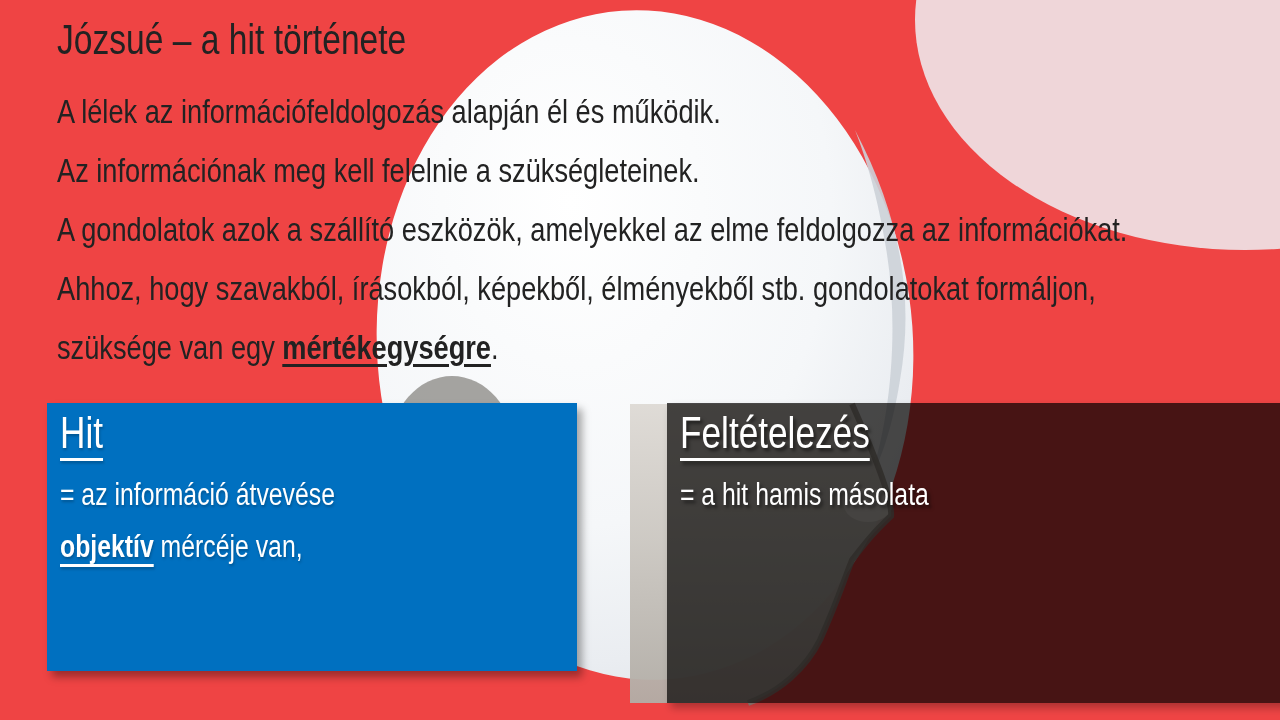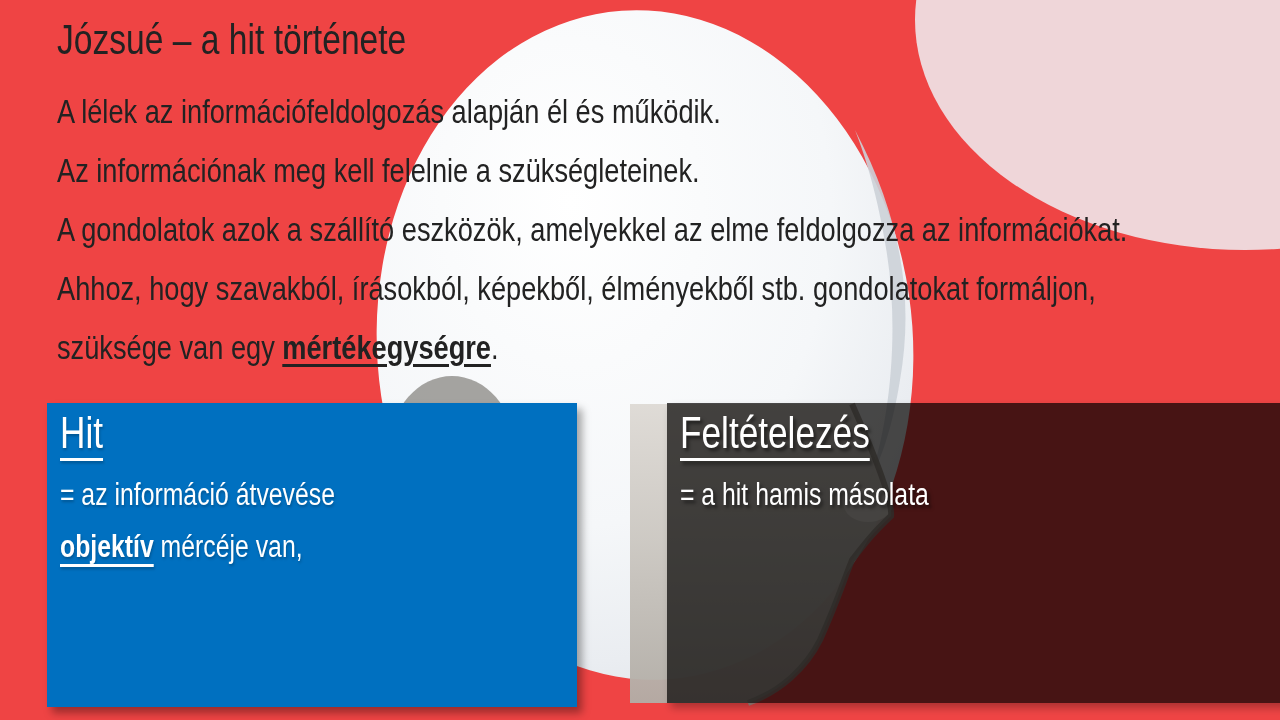--- a/index.html
+++ b/index.html
@@ -47,21 +47,21 @@
     text-decoration-thickness: 2.5px;
     text-underline-offset: 5px;
   }
   .panel {
     position: absolute;
     box-sizing: border-box;
     color: #ffffff;
   }
   .hit-panel {
     left: 47px; top: 403px;
-    width: 530px; height: 304px;
+    width: 530px; height: 268px;
     background: var(--accent, #0070c0);
     box-shadow: 5px 6px 8px rgba(0,0,0,0.35);
     padding: 3px 0 0 13px;
   }
   .assumption-panel {
     left: 628px; top: 403px;
     width: 637px; height: 300px;
     padding: 3px 0 0 13px;
     margin-left: 39px;
   }

